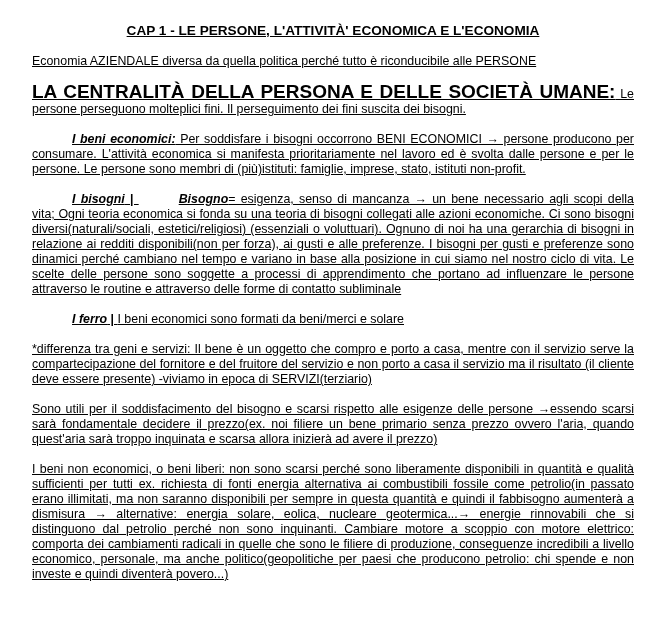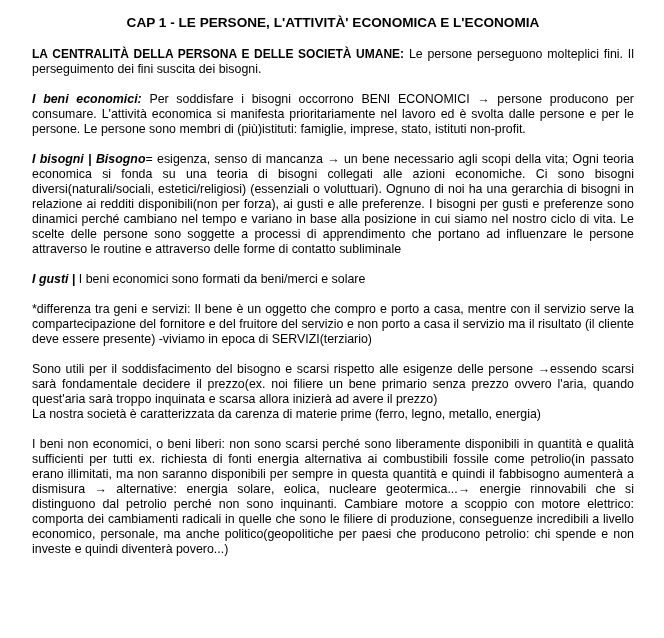--- a/index.html
+++ b/index.html
@@ -11,64 +11,65 @@
       width: 664px;
       height: 638px;
       overflow: hidden;
       position: relative;
       font-family: "Liberation Sans", sans-serif;
       color: #000000;
     }
     .page {
       position: absolute;
       left: 32px;
-      top: 0;
+      top: 8px;
       width: 602px;
       font-size: 12.4px;
       line-height: 15px;
+      text-decoration: underline;
     }
     .title {
       text-align: center;
       font-weight: bold;
       font-size: 13.6px;
       margin: 14px 0 0 0;
       line-height: 18px;
       padding-left: 0;
     }
     p {
       margin: 0;
     }
     .p-intro { margin-top: 14px; }
     .p-gap { margin-top: 15px; }
     .justify { text-align: justify; }
     .b { font-weight: bold; }
-    .bi { font-weight: bold; font-style: italic; }
-    .caps-head { font-weight: bold; font-size: 12px; }
+    .bi { font-weight: bold; font-style: italic; margin-left: 40px; }
+    .caps-head { font-weight: bold; font-size: 19px; }
     .line { display: block; }
   </style>
 </head>
 <body>
 
 <div class="page">
 
   <h1 class="title">CAP 1 - LE PERSONE, L'ATTIVITÀ' ECONOMICA E L'ECONOMIA</h1>
 
+  <p class="p-intro">Economia AZIENDALE diversa da quella politica perché tutto è riconducibile alle PERSONE</p>
 
   <p class="p-gap justify"><span class="caps-head">LA CENTRALITÀ DELLA PERSONA E DELLE SOCIETÀ UMANE:</span><span> Le persone perseguono molteplici fini. Il perseguimento dei fini suscita dei bisogni.</span></p>
 
   <p class="p-gap justify"><span class="bi">I beni economici:</span><span> Per soddisfare i bisogni occorrono BENI ECONOMICI → persone producono per consumare. L'attività economica si manifesta prioritariamente nel lavoro ed è svolta dalle persone e per le persone. Le persone sono membri di (più)istituti: famiglie, imprese, stato, istituti non-profit.</span></p>
 
   <p class="p-gap justify"><span class="bi">I bisogni</span><span class="b"> | </span><span class="bi">Bisogno</span><span>= esigenza, senso di mancanza → un bene necessario agli scopi della vita; Ogni teoria economica si fonda su una teoria di bisogni collegati alle azioni economiche. Ci sono bisogni diversi(naturali/sociali, estetici/religiosi) (essenziali o voluttuari). Ognuno di noi ha una gerarchia di bisogni in relazione ai redditi disponibili(non per forza), ai gusti e alle preferenze. I bisogni per gusti e preferenze sono dinamici perché cambiano nel tempo e variano in base alla posizione in cui siamo nel nostro ciclo di vita. Le scelte delle persone sono soggette a processi di apprendimento che portano ad influenzare le persone attraverso le routine e attraverso delle forme di contatto subliminale</span></p>
 
-  <p class="p-gap"><span class="bi">I gusti</span><span class="b"> | </span><span>I beni economici sono formati da beni/merci e solare</span></p>
+  <p class="p-gap"><span class="bi">I ferro</span><span class="b"> | </span><span>I beni economici sono formati da beni/merci e solare</span></p>
 
   <p class="p-gap justify">*differenza tra geni e servizi: Il bene è un oggetto che compro e porto a casa, mentre con il servizio serve la compartecipazione del fornitore e del fruitore del servizio e non porto a casa il servizio ma il risultato (il cliente deve essere presente) -viviamo in epoca di SERVIZI(terziario)</p>
 
   <p class="p-gap">
       <span class="line justify">Sono utili per il soddisfacimento del bisogno e scarsi rispetto alle esigenze delle persone →essendo scarsi sarà fondamentale decidere il prezzo(ex. noi filiere un bene primario senza prezzo ovvero l'aria, quando quest'aria sarà troppo inquinata e scarsa allora inizierà ad avere il prezzo)</span>
-      <span class="line">La nostra società è caratterizzata da carenza di materie prime (ferro, legno, metallo, energia)</span>
     </p>
 
   <p class="p-gap">
       <span class="line justify">I beni non economici, o beni liberi: non sono scarsi perché sono liberamente disponibili in quantità e qualità sufficienti per tutti ex. richiesta di fonti energia alternativa ai combustibili fossile come petrolio(in passato erano illimitati, ma non saranno disponibili per sempre in questa quantità e quindi il fabbisogno aumenterà a dismisura → alternative: energia solare, eolica, nucleare geotermica...→ energie rinnovabili che si distinguono dal petrolio perché non sono inquinanti. Cambiare motore a scoppio con motore elettrico: comporta dei cambiamenti radicali in quelle che sono le filiere di produzione, conseguenze incredibili a livello economico, personale, ma anche politico(geopolitiche per paesi che producono petrolio: chi spende e non investe e quindi diventerà povero...)</span>
     </p>
 
 </div>
 
 </body></html>

